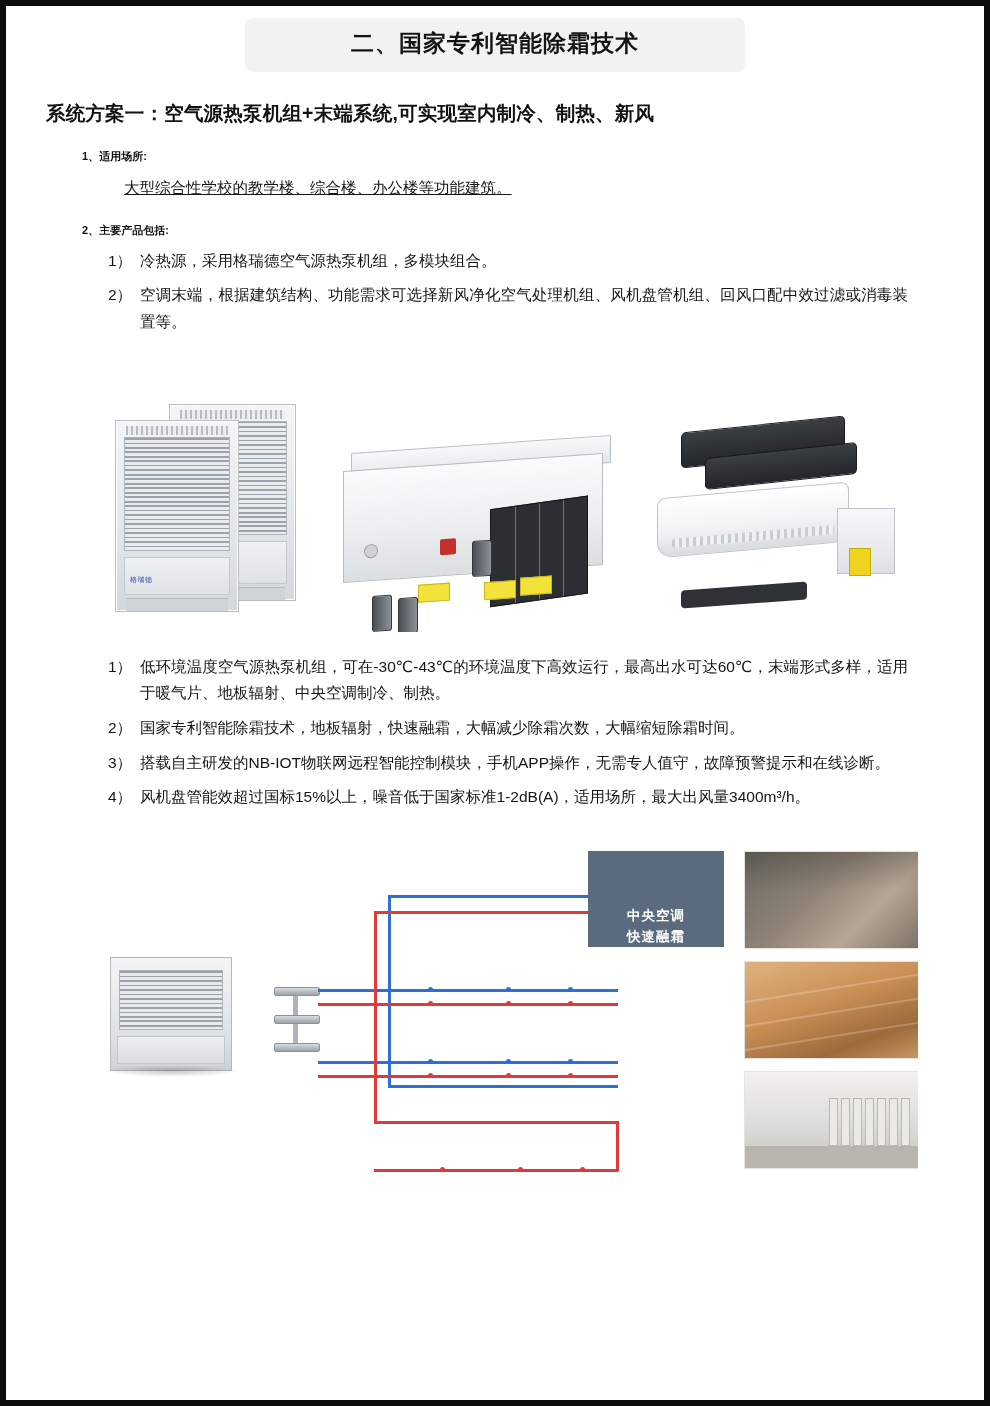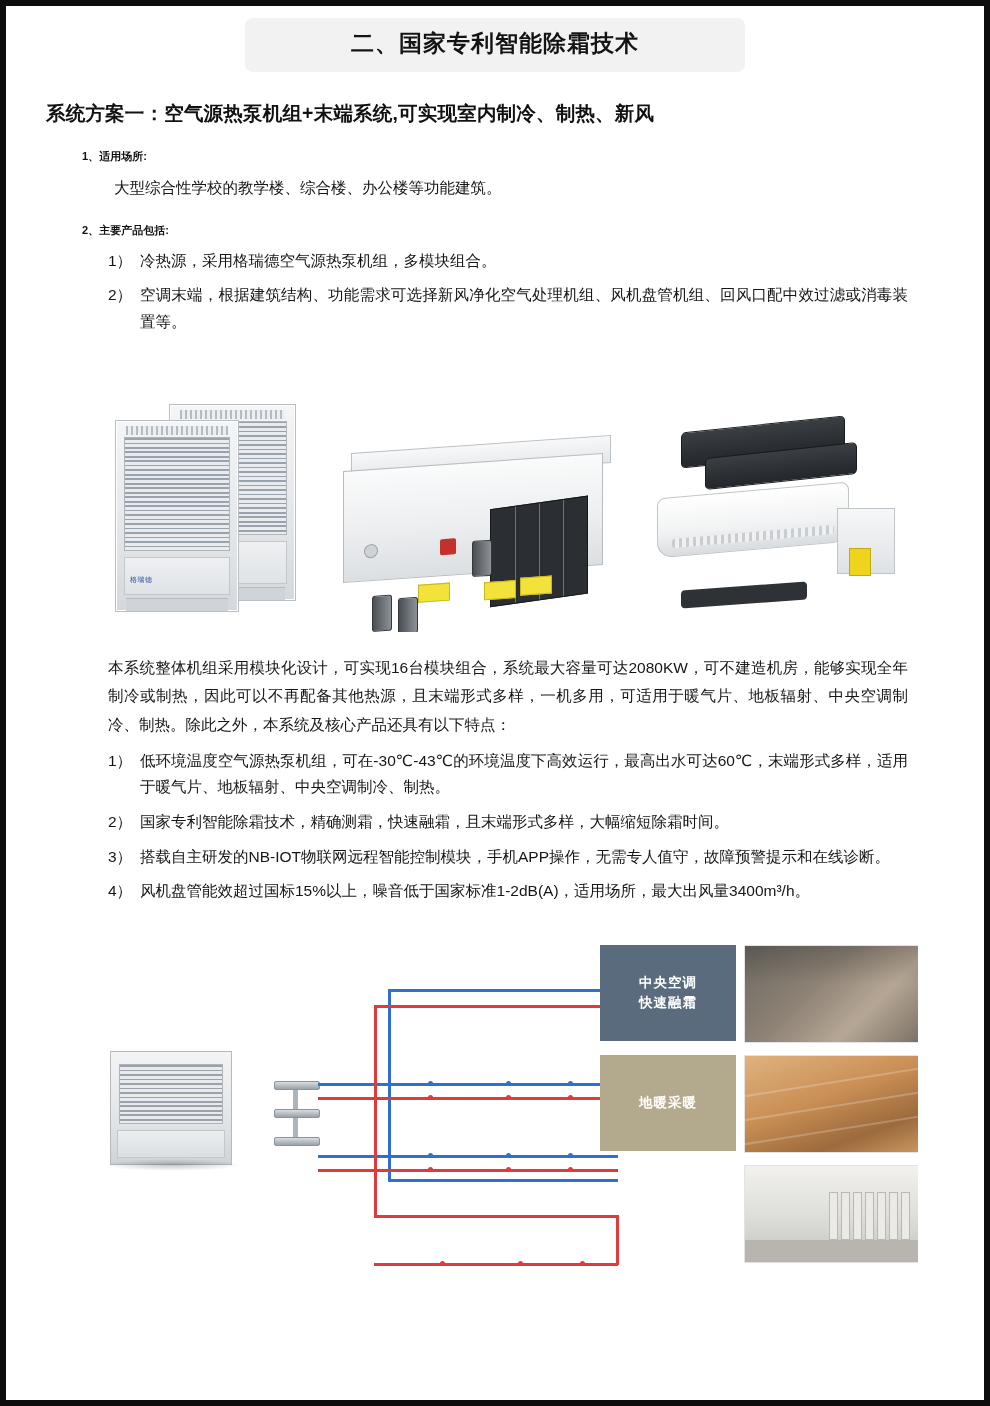--- a/index.html
+++ b/index.html
@@ -65,22 +65,23 @@
     color: #111;
   }
   .block-body {
     margin: 10px 0 0 108px;
     font-size: 15.5px;
     line-height: 1.75;
     color: #161616;
     max-width: 800px;
   }
   .para {
-    margin: 0 0 2px 6px;
+    margin: 0 0 2px 16px;
     text-align: justify;
+    text-decoration: underline;
   }
   .sub-list {
     margin: 8px 0 0 0;
     padding: 0;
     list-style: none;
   }
   .sub-list li {
     display: flex;
     align-items: flex-start;
     margin-bottom: 8px;
@@ -273,21 +274,21 @@
   .dot { position: absolute; width: 5px; height: 5px; border-radius: 50%; }
   .dot.red { background: #e03a3a; }
   .dot.blue { background: #2f6fd0; }
 
   .panel {
     position: absolute; width: 136px; height: 96px;
     display: flex; align-items: center; justify-content: center;
     text-align: center; color: #ffffff; font-size: 13.5px; line-height: 1.5;
     letter-spacing: 1px; font-weight: bold;
   }
-  .panel.p-ac   { left: 512px; top: 22px;  background: #5a6b7e; }
+  .panel.p-ac   { left: 500px; top: 22px;  background: #5a6b7e; align-items: flex-end; }
   .panel.p-floor{ left: 512px; top: 132px; background: #b3a98c; }
   .panel.p-rad  { left: 512px; top: 242px; background: #b9d14b; }
 
   .photo {
     position: absolute; width: 216px; height: 96px; overflow: hidden;
     border: 1px solid #e3e3e3;
   }
   .photo.ph-ac    { left: 656px; top: 22px;
     background:
       linear-gradient(180deg, rgba(0,0,0,.18), rgba(0,0,0,0) 40%),
@@ -406,29 +407,28 @@
         <div class="fcu-side"></div>
         <div class="fcu-yellow"></div>
         <div class="fcu-base"></div>
       </div>
 
     </div>
   </div>
 
   <div class="block">
     <div class="block-body feature">
-      <p class="feature-para">本系统整体机组采用模块化设计，可实现16台模块组合，系统最大容量可达2080KW，可不建造机房，能够实现全年制冷或制热，因此可以不再配备其他热源，且末端形式多样，一机多用，可适用于暖气片、地板辐射、中央空调制冷、制热。除此之外，本系统及核心产品还具有以下特点：</p>
       <ul class="sub-list">
         <li>
           <span class="marker">1）</span>
           <span class="txt">低环境温度空气源热泵机组，可在-30℃-43℃的环境温度下高效运行，最高出水可达60℃，末端形式多样，适用于暖气片、地板辐射、中央空调制冷、制热。</span>
         </li>
         <li>
           <span class="marker">2）</span>
-          <span class="txt">国家专利智能除霜技术，精确测霜，快速融霜，且末端形式多样，大幅缩短除霜时间。</span>
+          <span class="txt">国家专利智能除霜技术，地板辐射，快速融霜，大幅减少除霜次数，大幅缩短除霜时间。</span>
         </li>
         <li>
           <span class="marker">3）</span>
           <span class="txt">搭载自主研发的NB-IOT物联网远程智能控制模块，手机APP操作，无需专人值守，故障预警提示和在线诊断。</span>
         </li>
         <li>
           <span class="marker">4）</span>
           <span class="txt">风机盘管能效超过国标15%以上，噪音低于国家标准1-2dB(A)，适用场所，最大出风量3400m³/h。</span>
         </li>
       </ul>
@@ -480,23 +480,20 @@
     <div class="dot red" style="left:352px; top:338px;"></div>
     <div class="dot red" style="left:430px; top:338px;"></div>
     <div class="dot red" style="left:492px; top:338px;"></div>
 
     <div class="panel p-ac">
       <span>
         <span>中央空调</span><br>
         <span>快速融霜</span>
       </span>
     </div>
-    <div class="panel p-floor">
-      <span>地暖采暖</span>
-    </div>
 
     <div class="photo ph-ac"></div>
     <div class="photo ph-floor">
       <div class="fl-line" style="top:22px; transform:rotate(-9deg);"></div>
       <div class="fl-line" style="top:46px; transform:rotate(-9deg);"></div>
       <div class="fl-line" style="top:70px; transform:rotate(-9deg);"></div>
     </div>
     <div class="photo ph-rad">
       <div class="rad-wall"></div>
       <div class="rad-fin" style="left:84px"></div>

